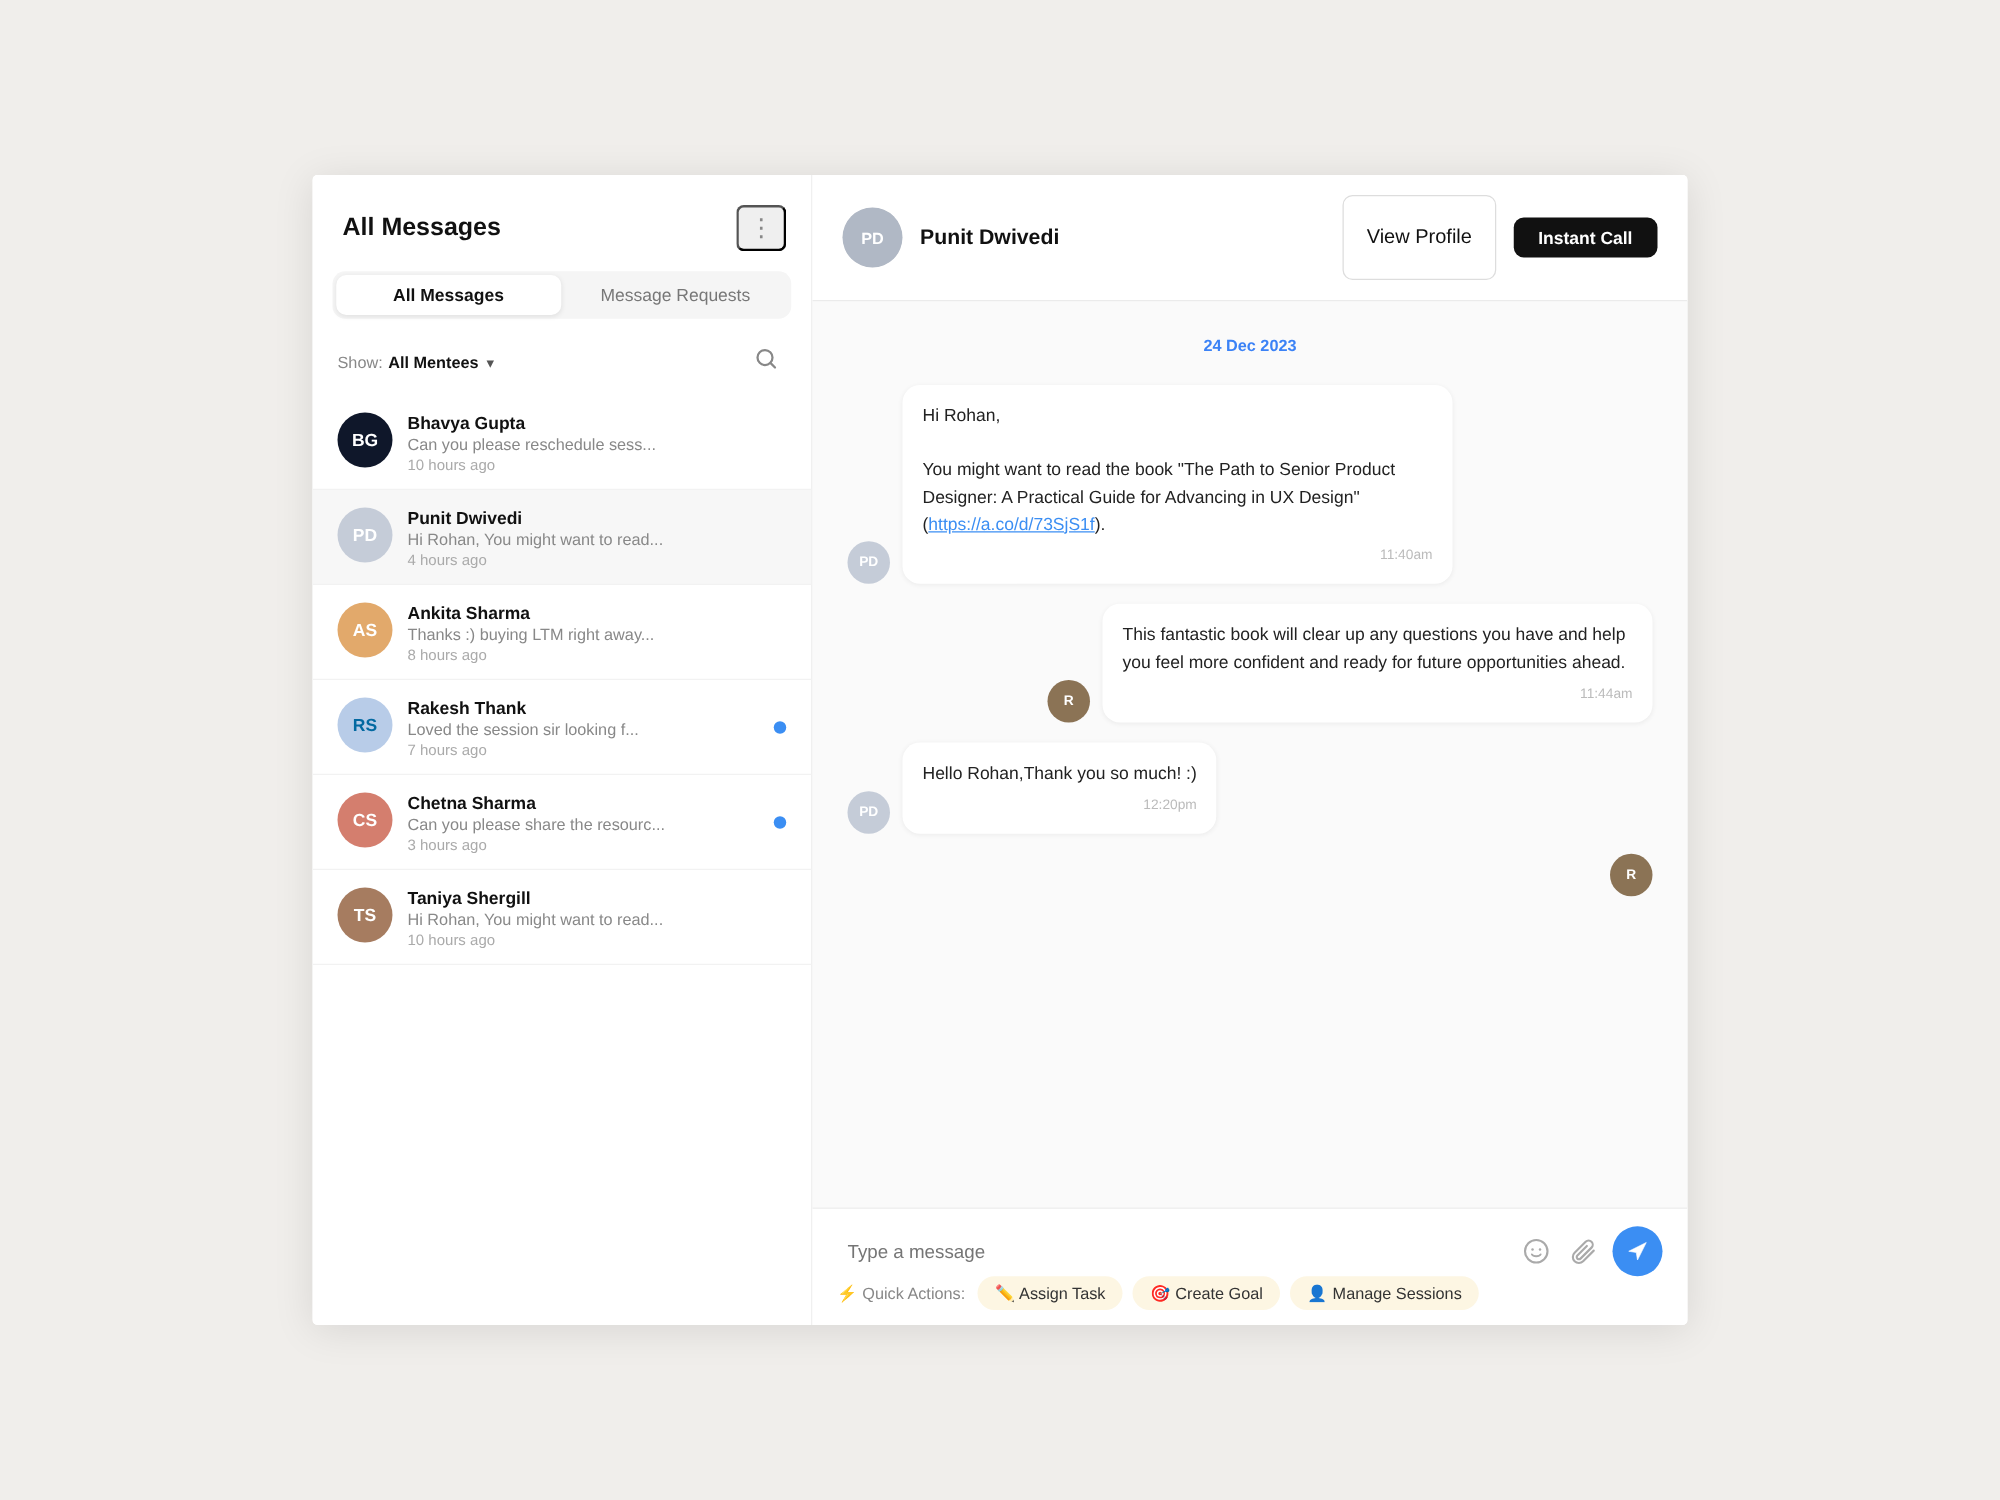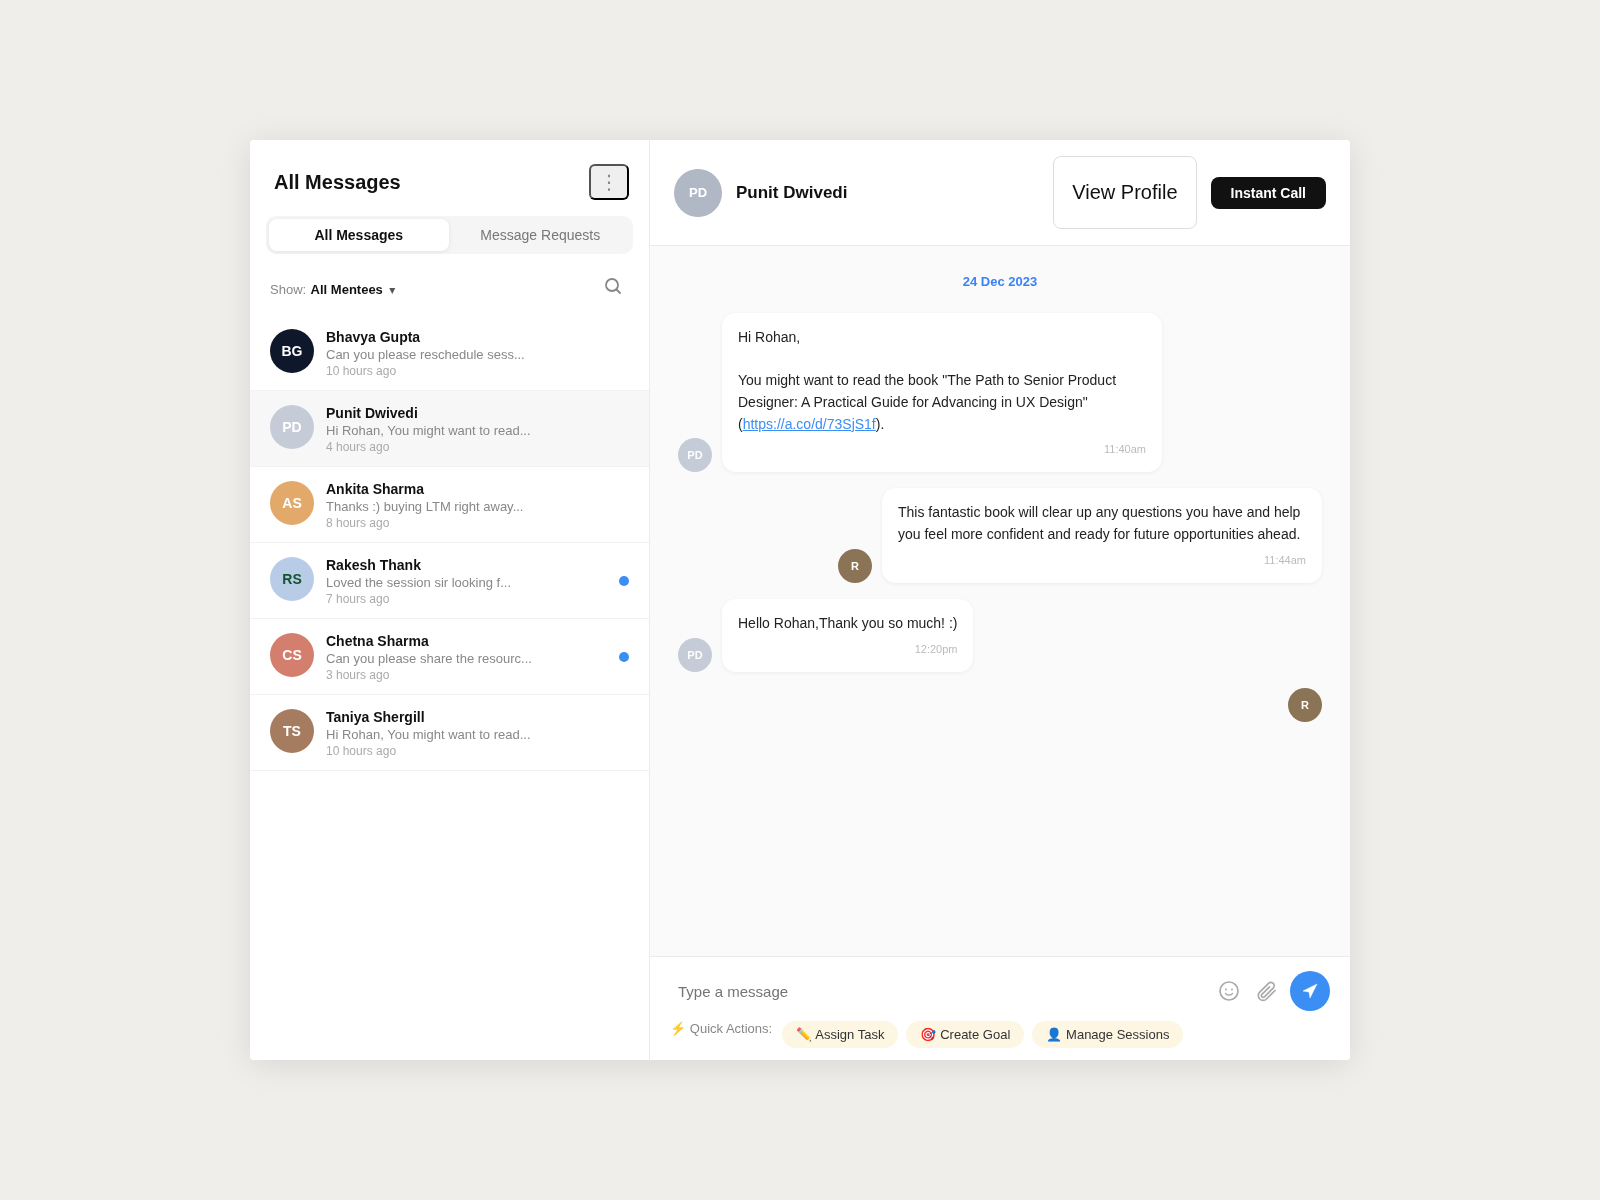--- a/index.html
+++ b/index.html
@@ -169,21 +169,21 @@
       font-size: 17px;
       font-weight: 700;
       color: #111;
       flex: 1;
     }
     .view-profile-btn {
       border: 1.5px solid #ddd;
       background: #fff;
       border-radius: 8px;
       padding: 24px 18px;
-      font-size: 20px;
+      font-size: 16px;
       font-weight: 500;
       color: #111;
       cursor: pointer;
     }
     .instant-call-btn {
       background: #111;
       color: #fff;
       border: none;
       border-radius: 8px;
       padding: 8px 20px;
@@ -272,23 +272,22 @@
       border: none;
       border-radius: 50%;
       width: 40px; height: 40px;
       display: flex; align-items: center; justify-content: center;
       cursor: pointer;
       color: #fff;
       font-size: 18px;
     }
     .quick-actions-row {
       display: flex;
-      align-items: flex-start;
+      align-items: center;
       gap: 10px;
-      margin-top: 10px;
       flex-wrap: wrap;
     }
     .qa-label {
       font-size: 13px;
       color: #888;
       font-weight: 500;
     }
     .qa-chip {
       background: #fdf6e3;
       border: none;
@@ -362,21 +361,21 @@
         </div>
         <div class="message-item">
           <div class="avatar" style="background: rgb(226, 169, 107); color: rgb(255, 255, 255); font-size: 14px; font-weight: 700; display: flex; align-items: center; justify-content: center;">AS</div>
           <div class="msg-content">
             <div class="msg-name">Ankita Sharma</div>
             <div class="msg-preview">Thanks :) buying LTM right away...</div>
             <div class="msg-time">8 hours ago</div>
           </div>
         </div>
         <div class="message-item">
-          <div class="avatar" style="background: rgb(184, 204, 232); color: #14532d; font-size: 14px; font-weight: 700; display: flex; align-items: center; justify-content: center;">RS</div>
+          <div class="avatar" style="background: rgb(184, 204, 232); color: #0369a1; font-size: 14px; font-weight: 700; display: flex; align-items: center; justify-content: center;">RS</div>
           <div class="msg-content">
             <div class="msg-name">Rakesh Thank</div>
             <div class="msg-preview">Loved the session sir looking f...</div>
             <div class="msg-time">7 hours ago</div>
           </div>
           <div class="unread-dot"></div>
         </div>
         <div class="message-item">
           <div class="avatar" style="background: rgb(212, 126, 110); color: rgb(255, 255, 255); font-size: 14px; font-weight: 700; display: flex; align-items: center; justify-content: center;">CS</div>
           <div class="msg-content">

